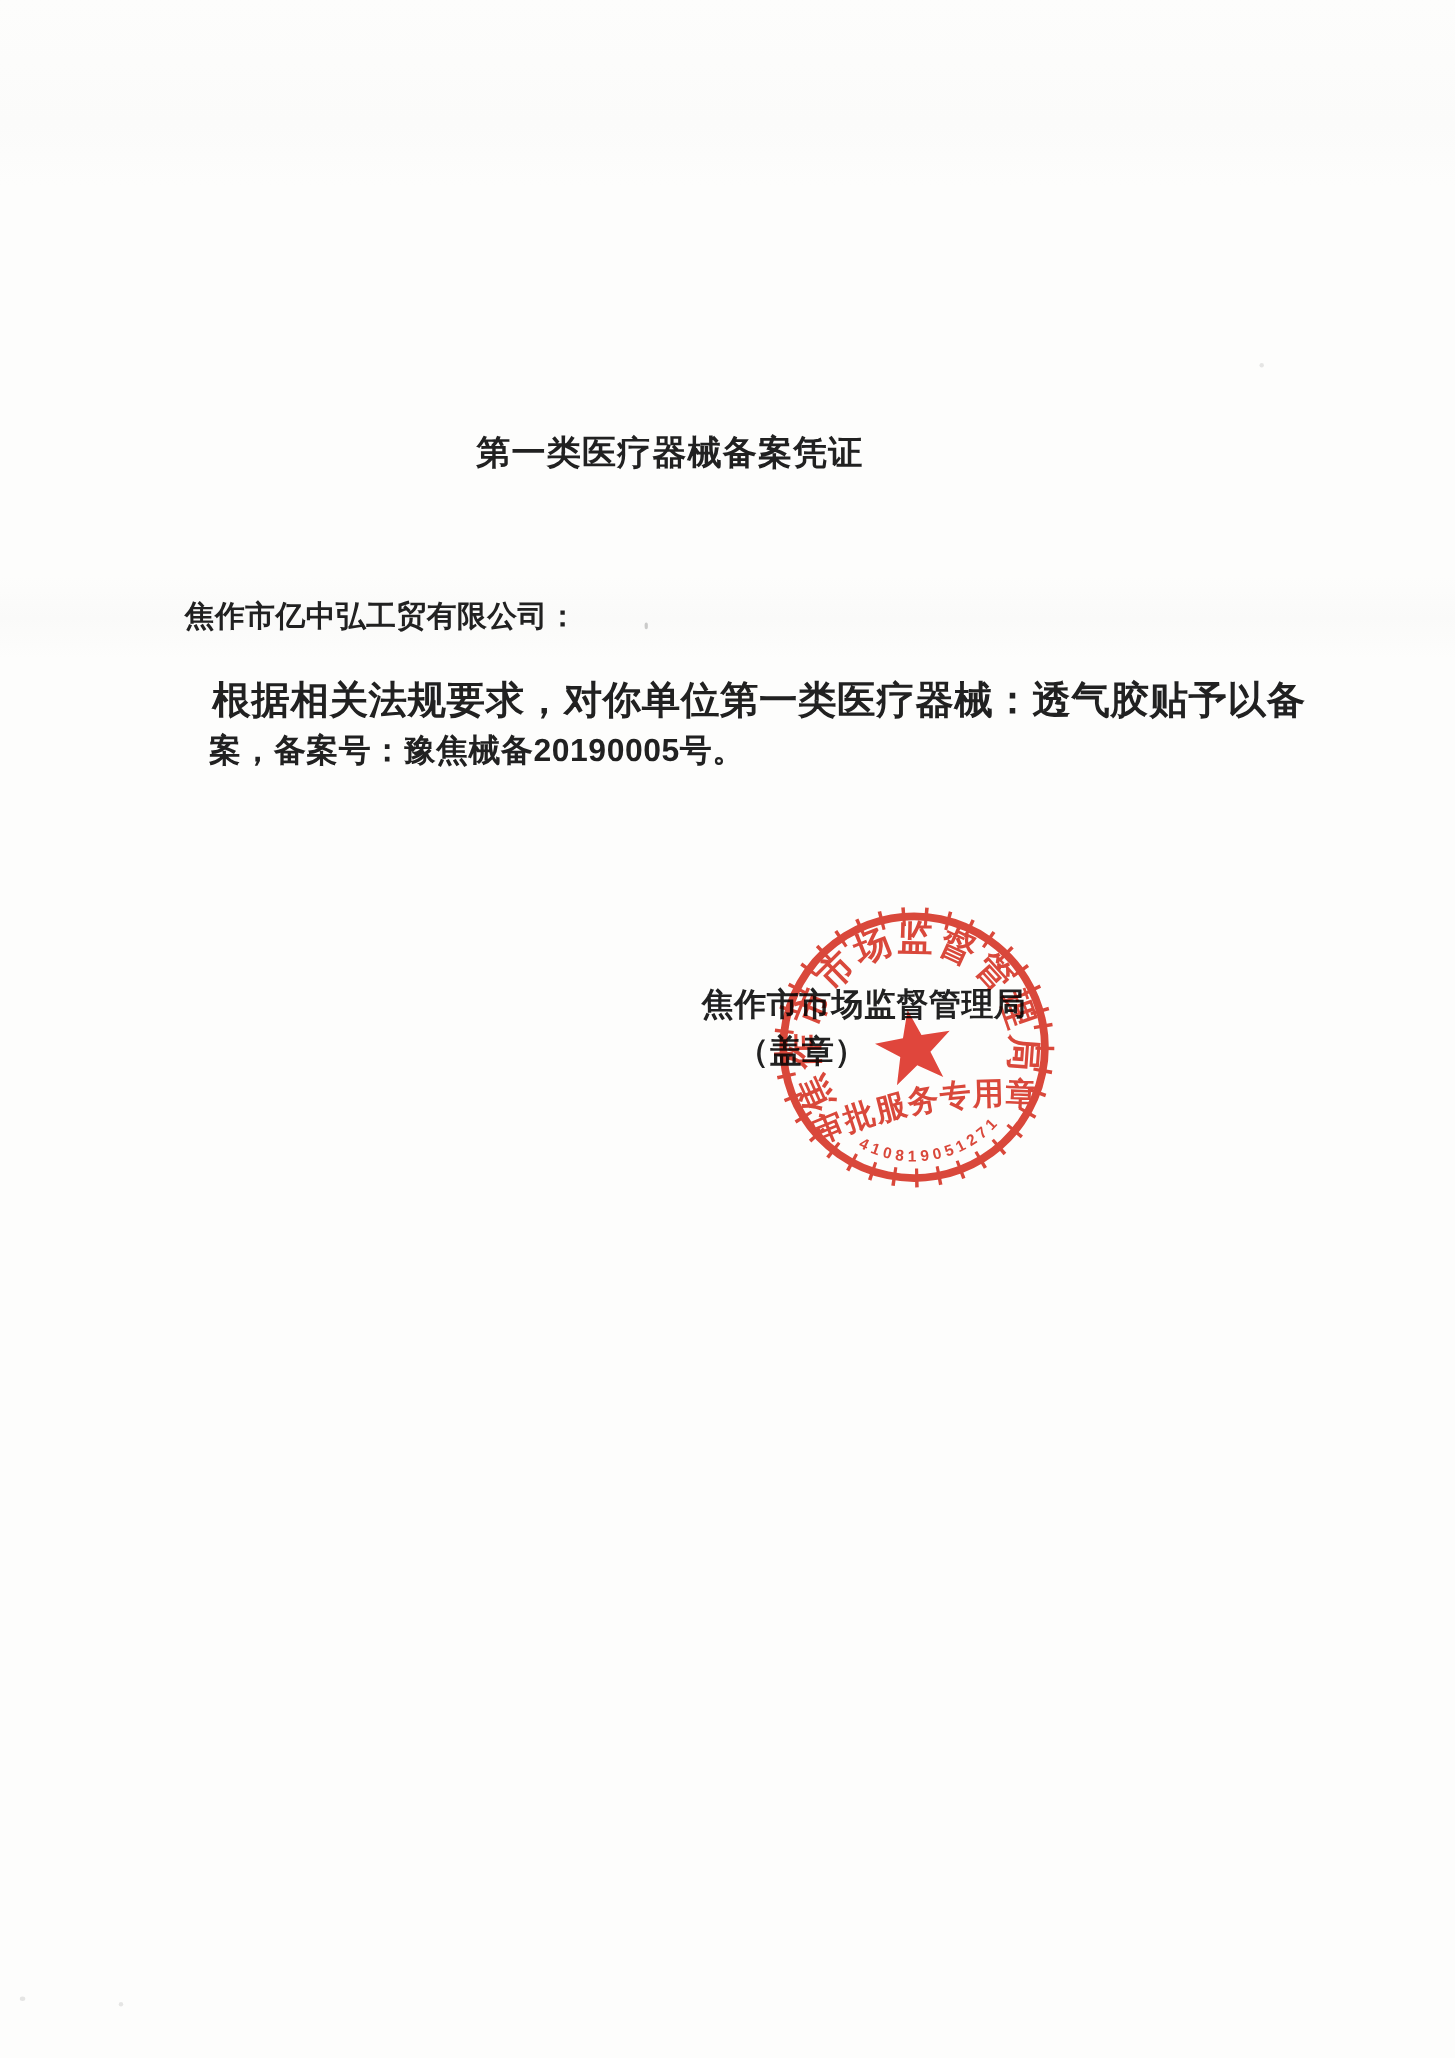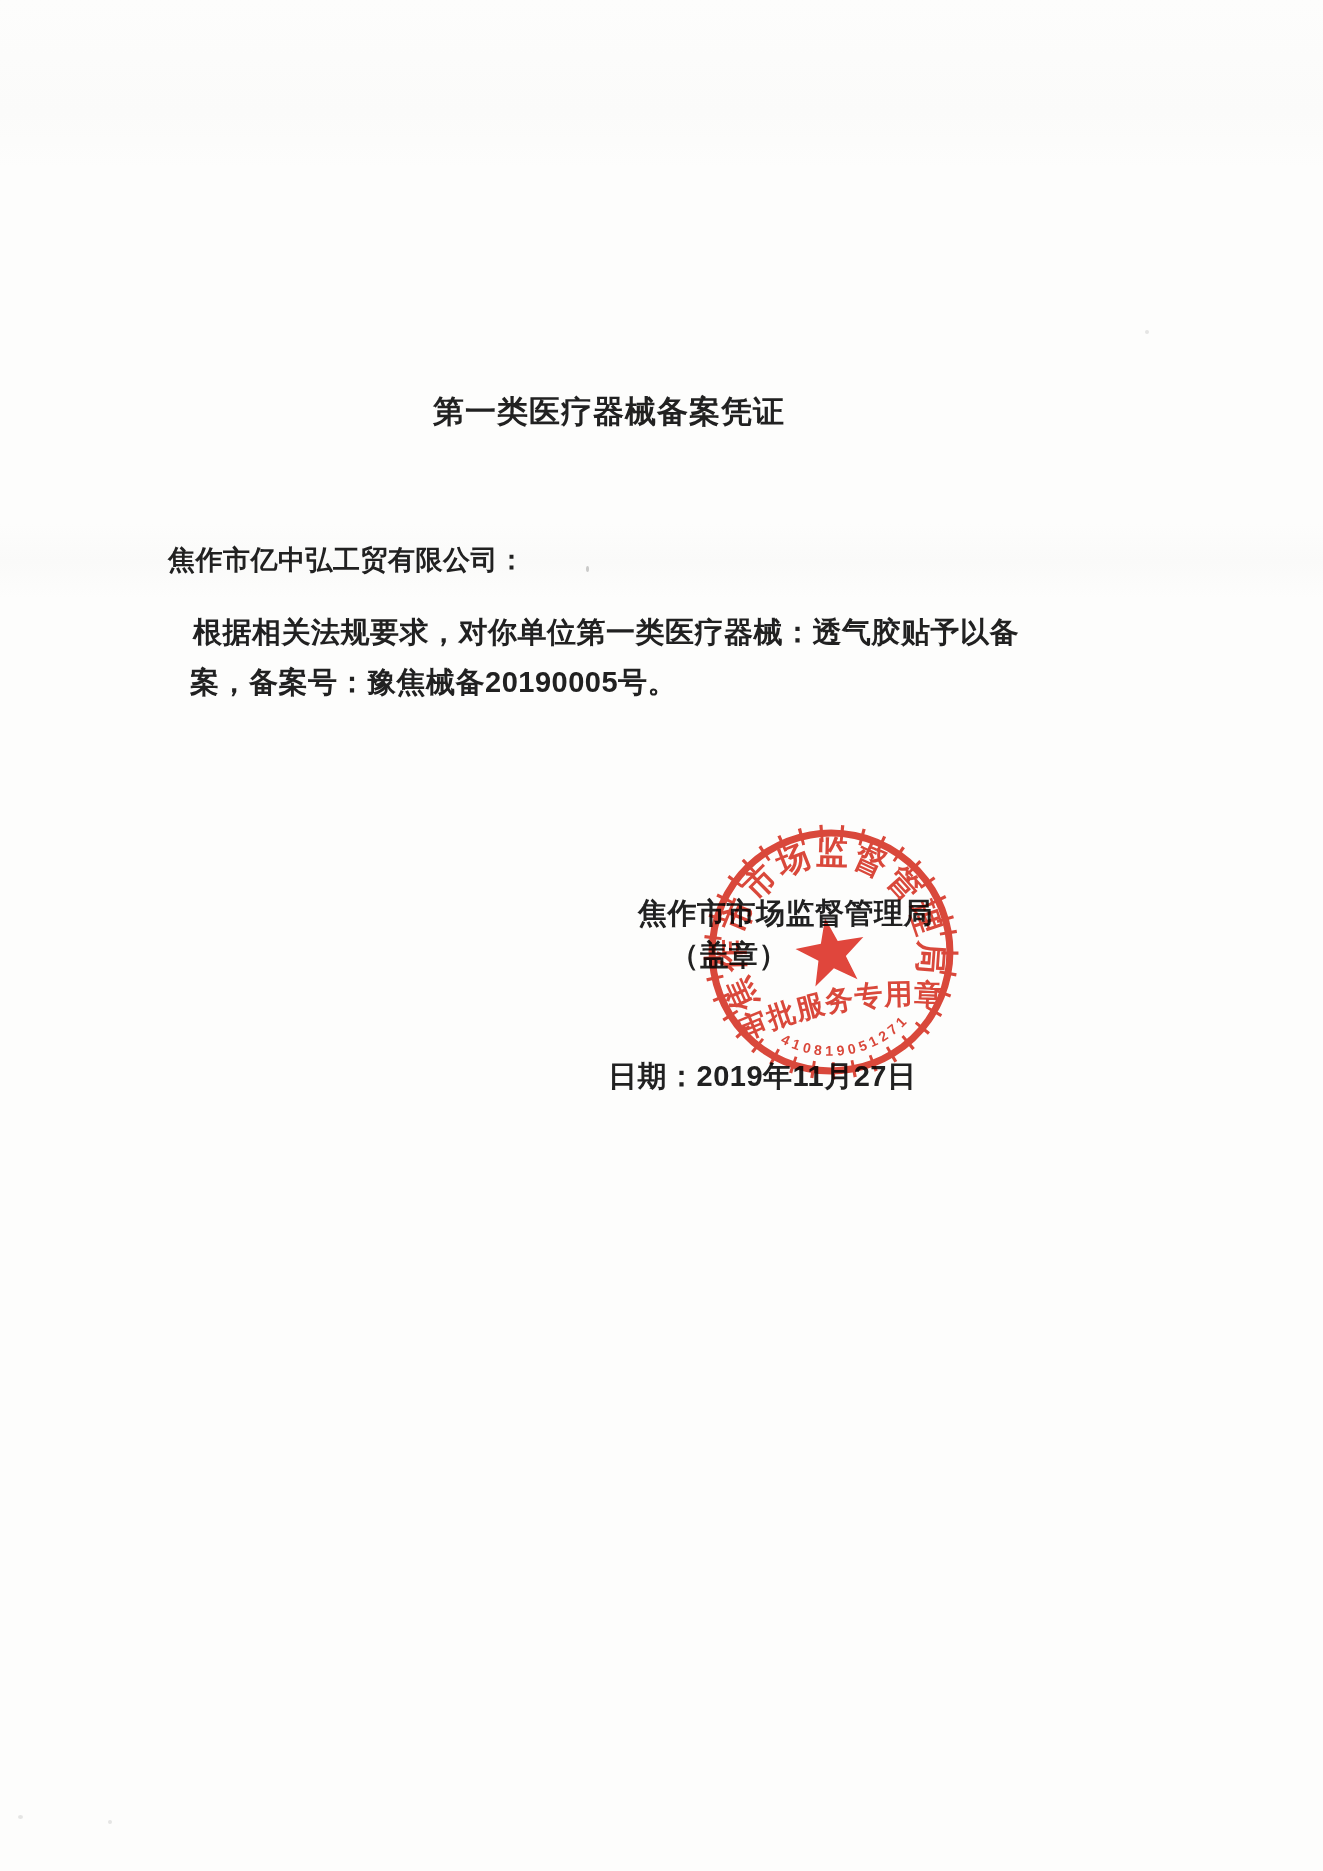--- a/index.html
+++ b/index.html
@@ -39,21 +39,21 @@
     letter-spacing: 1px;
   }
   .recipient {
     left: 168px;
     top: 542px;
     font-size: 27px;
   }
   .body-line-1 {
     left: 193px;
     top: 613px;
-    font-size: 29px;
+    font-size: 35px;
   }
   .body-line-2 {
     left: 145px;
     top: 663px;
     font-size: 29px;
     margin-left: 45px;
   }
   .issuer {
     left: 638px;
     top: 894px;
@@ -109,21 +109,20 @@
 
   <div>
     <div class="txt body-line-1">根据相关法规要求，对你单位第一类医疗器械：透气胶贴予以备</div>
     <div class="txt body-line-2">案，备案号：豫焦械备20190005号。</div>
   </div>
 
   <div class="txt issuer">焦作市市场监督管理局</div>
 
   <div class="txt seal-caption">（盖章）</div>
 
-  <div class="txt date-line">日期：2019年11月27日</div>
 
   <svg class="seal" viewBox="0 0 262 262" aria-hidden="true">
     <defs>
       <path id="ringPath" d="M 53.3 172.3 A 88 88 0 1 1 208.7 172.3" fill="none"></path>
       <path id="codePath" d="M 49.8 194.4 A 103 103 0 0 0 212.2 194.4" fill="none"></path>
       <path id="bannerPath" d="M 34 201 Q 131 177 228 201" fill="none"></path>
     </defs>
 
     <circle cx="131" cy="131" r="118" fill="none" stroke-width="17" stroke-dasharray="3 17.2" stroke="#d93a2c"></circle>
 

